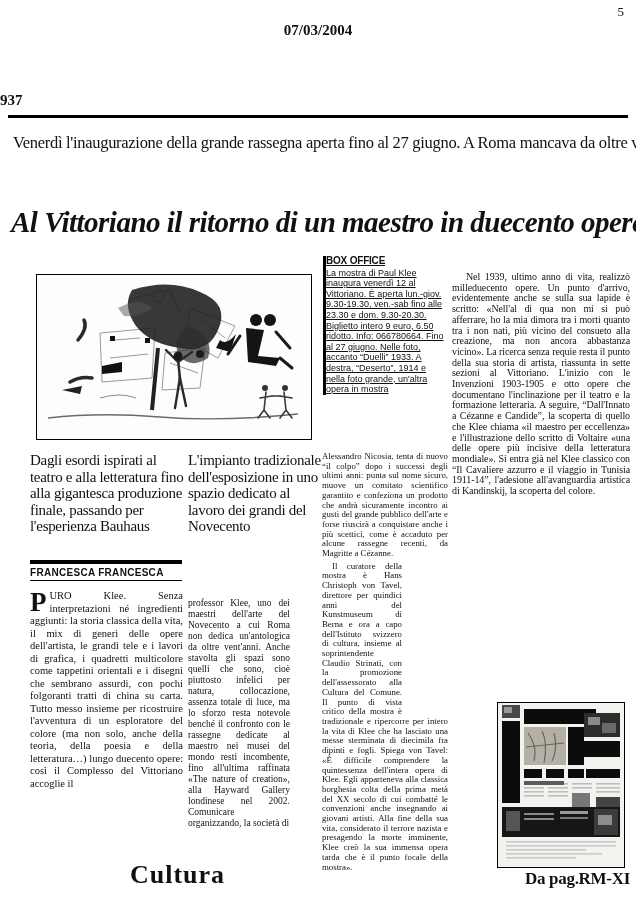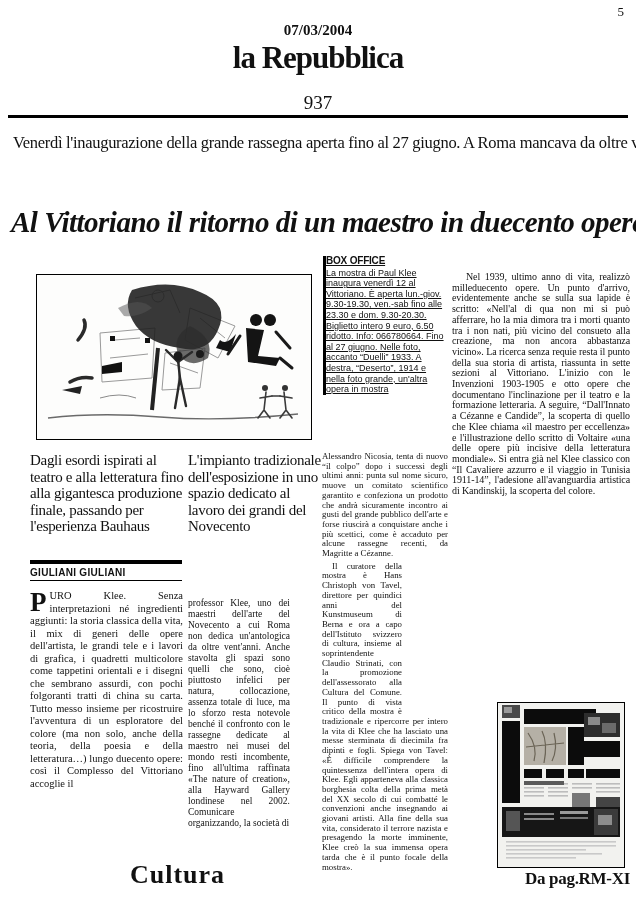--- a/index.html
+++ b/index.html
@@ -6,21 +6,21 @@
   .page{
     position:relative;width:636px;height:900px;background:#ffffff;
     margin:0 auto;overflow:hidden;color:#111;
     font-family:"Liberation Serif", serif;
   }
   .serif{font-family:"Liberation Serif", serif;}
 
   .pagenum{position:absolute;top:4px;right:12px;font-size:13px;}
   .pressdate{position:absolute;top:22px;left:0;right:0;text-align:center;font-size:15px;font-weight:bold;}
   .masthead{position:absolute;top:40px;left:0;right:0;text-align:center;font-size:31px;font-weight:bold;letter-spacing:-1px;}
-  .issue{position:absolute;top:92px;left:0;right:0;text-align:center;font-size:19px;font-weight:normal;}
+  .issue{position:absolute;top:92px;left:0;right:0;font-size:15px;font-weight:bold;}
   .toprule{position:absolute;top:115px;left:8px;right:8px;height:3px;background:#000;}
 
   .kicker{position:absolute;top:133px;left:13px;right:10px;font-size:16.5px;letter-spacing:-0.3px;white-space:nowrap;}
   .headline{position:absolute;top:150px;left:11px;right:8px;margin:0;font-size:47px;font-weight:bold;letter-spacing:-1.5px;white-space:nowrap;}
   .subhead{position:absolute;top:206px;left:11px;right:8px;margin:0;font-size:29px;font-weight:bold;font-style:italic;letter-spacing:-0.5px;white-space:nowrap;}
 
   .artwork{position:absolute;left:36px;top:274px;width:268px;height:158px;border:1px solid #000;background:#fdfdfc;padding:3px;margin:0;}
   .artwork svg{width:100%;height:100%;display:block;}
 
   .boxoffice{position:absolute;left:323px;top:256px;width:120px;border-left:3px solid #000;padding-left:0;
@@ -55,21 +55,20 @@
   .thumb svg{width:100%;height:100%;display:block;}
   .pageref{position:absolute;left:470px;top:869px;width:160px;text-align:right;font-size:17px;font-weight:bold;letter-spacing:-0.3px;}
 </style>
 </head>
 <body>
 
 <div class="page">
 
   <div class="pagenum serif">5</div>
   <div class="pressdate serif">07/03/2004</div>
-  <div class="masthead serif">la Repubblica</div>
   <div class="issue serif">937</div>
   <div class="toprule"></div>
 
   <div class="kicker serif">Venerdì l'inaugurazione della grande rassegna aperta fino al 27 giugno. A Roma mancava da oltre vent'anni</div>
   <h2 class="subhead serif">Al Vittoriano il ritorno di un maestro in duecento opere</h2>
 
   <figure class="artwork">
     <svg viewBox="0 0 268 158">
 
       <path d="M8 140 Q60 134 120 139 T258 136" fill="none" stroke="#6a6a6a" stroke-width="1.4"></path>
@@ -139,21 +138,21 @@
   <div class="sf1 serif">Dagli esordi ispirati al teatro e alla letteratura fino alla gigantesca produzione finale, passando per l'esperienza Bauhaus</div>
   <div class="sf2 serif">L'impianto tradizionale dell'esposizione in uno spazio dedicato al lavoro dei grandi del Novecento</div>
 
   <div class="col3 serif">
     <div class="col3-p1">Alessandro Nicosia, tenta di nuovo “il colpo” dopo i successi degli ultimi anni: punta sul nome sicuro, muove un comitato scientifico garantito e confeziona un prodotto che andrà sicuramente incontro ai gusti del grande pubblico dell'arte e forse riuscirà a conquistare anche i più scettici, come è accaduto per alcune rassegne recenti, da Magritte a Cézanne.</div>
     <div class="col3-p2"><span class="cutout"></span><span class="pind"></span><span class="p2bind">Il curatore della mostra è Hans Christoph von Tavel, direttore per quindici anni del Kunstmuseum di Berna e ora a capo dell'Istituto svizzero di cultura, insieme al soprintendente Claudio Strinati, con la promozione dell'assessorato alla Cultura del Comune. Il punto di vista critico della mostra è tradizionale e ripercorre per intero la vita di Klee che ha lasciato una messe sterminata di diecimila fra dipinti e fogli. Spiega von Tavel: «È difficile comprendere la quintessenza dell'intera opera di Klee. Egli apparteneva alla classica borghesia colta della prima metà del XX secolo di cui combatté le convenzioni anche insegnando ai giovani artisti. Alla fine della sua vita, considerato il terrore nazista e presagendo la morte imminente, Klee creò la sua immensa opera tarda che è il punto focale della mostra».</span></div>
   </div>
 
   <div class="bylineblock">
     <div class="byline-bar"></div>
-    <div class="byline-name">GIULIANI GIULIANI</div>
+    <div class="byline-name">FRANCESCA FRANCESCA</div>
     <div class="byline-hair"></div>
   </div>
 
   <div class="col1body serif">
     <span class="dropcap">P</span><span>URO Klee. Senza interpretazioni né ingredienti aggiunti: la storia classica della vita, il mix di generi delle opere dell'artista, le grandi tele e i lavori di grafica, i quadretti multicolore come tappetini orientali e i disegni che sembrano assurdi, con pochi folgoranti tratti di china su carta. Tutto messo insieme per ricostruire l'avventura di un esploratore del colore (ma non solo, anche della teoria, della poesia e della letteratura…) lungo duecento opere: così il Complesso del Vittoriano accoglie il</span>
   </div>
 
   <div class="col2body serif">professor Klee, uno dei maestri dell'arte del Novecento a cui Roma non dedica un'antologica da oltre vent'anni. Anche stavolta gli spazi sono quelli che sono, cioè piuttosto infelici per natura, collocazione, assenza totale di luce, ma lo sforzo resta notevole benché il confronto con le rassegne dedicate al maestro nei musei del mondo resti incombente, fino all'ultima raffinata «The nature of creation», alla Hayward Gallery londinese nel 2002. Comunicare organizzando, la società di</div>
 
   <div class="cultura serif">Cultura</div>

